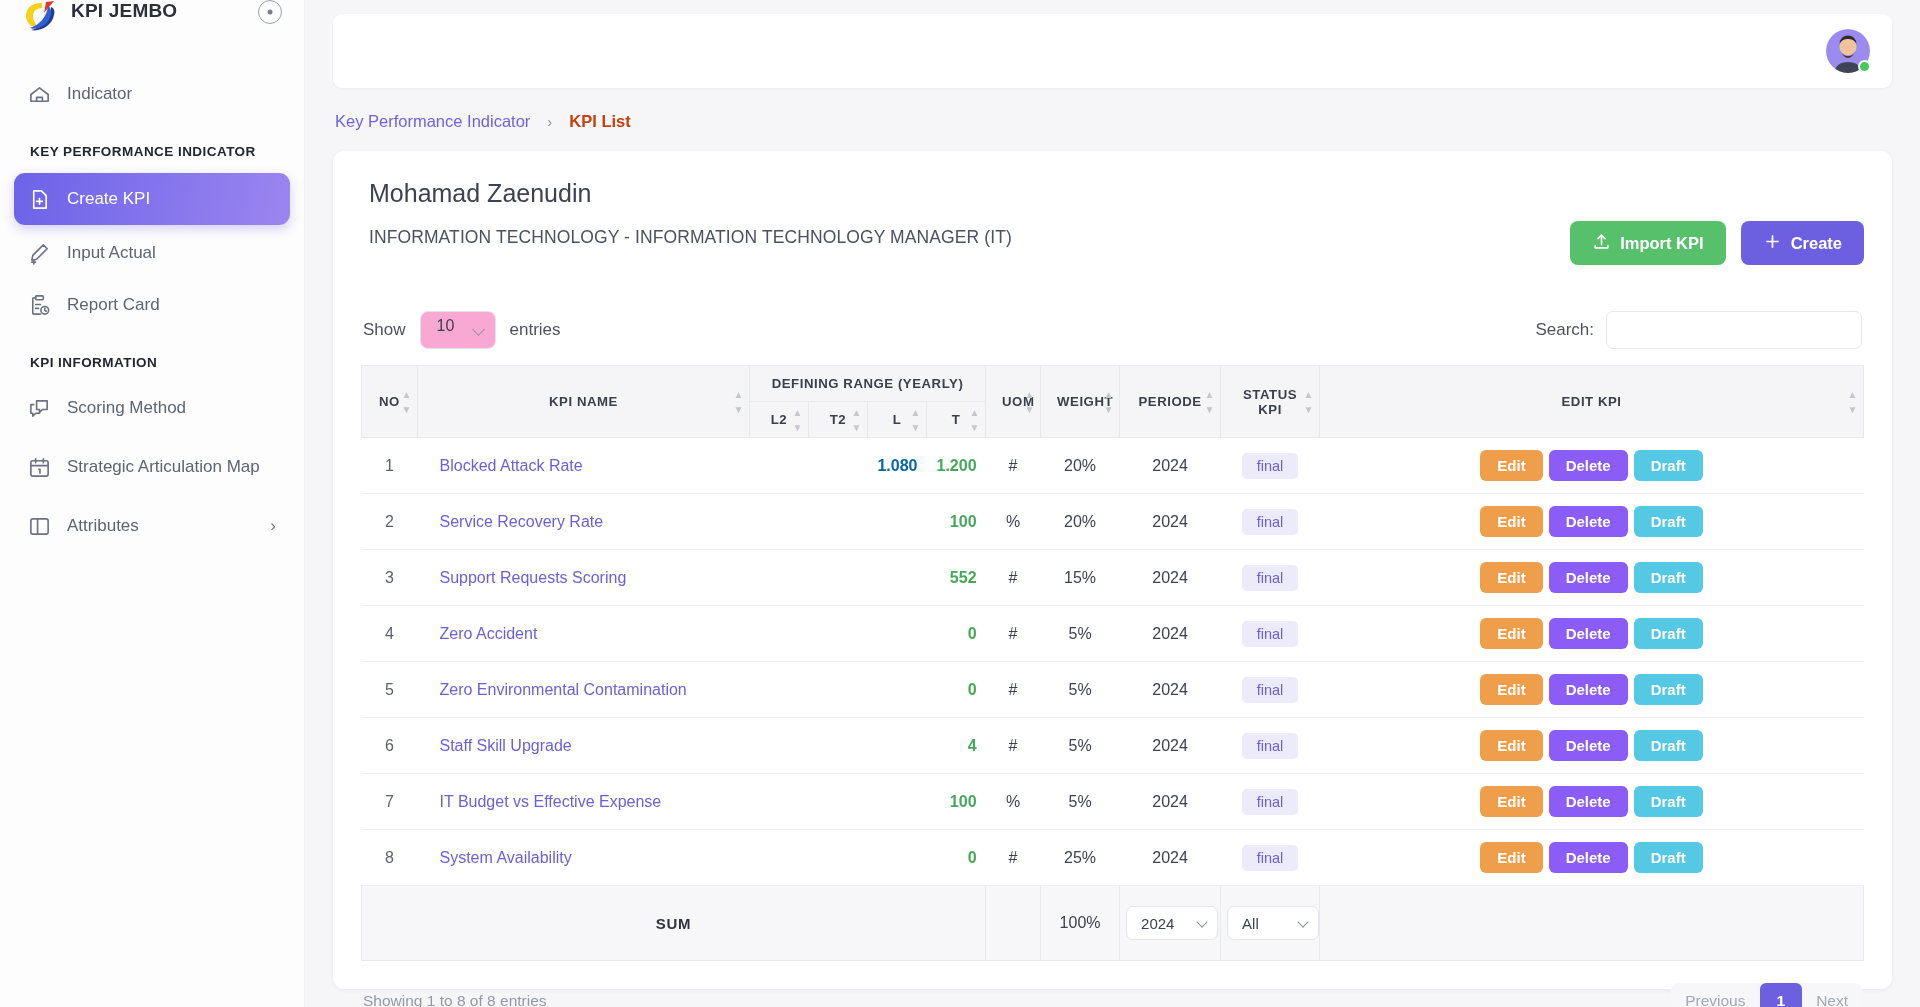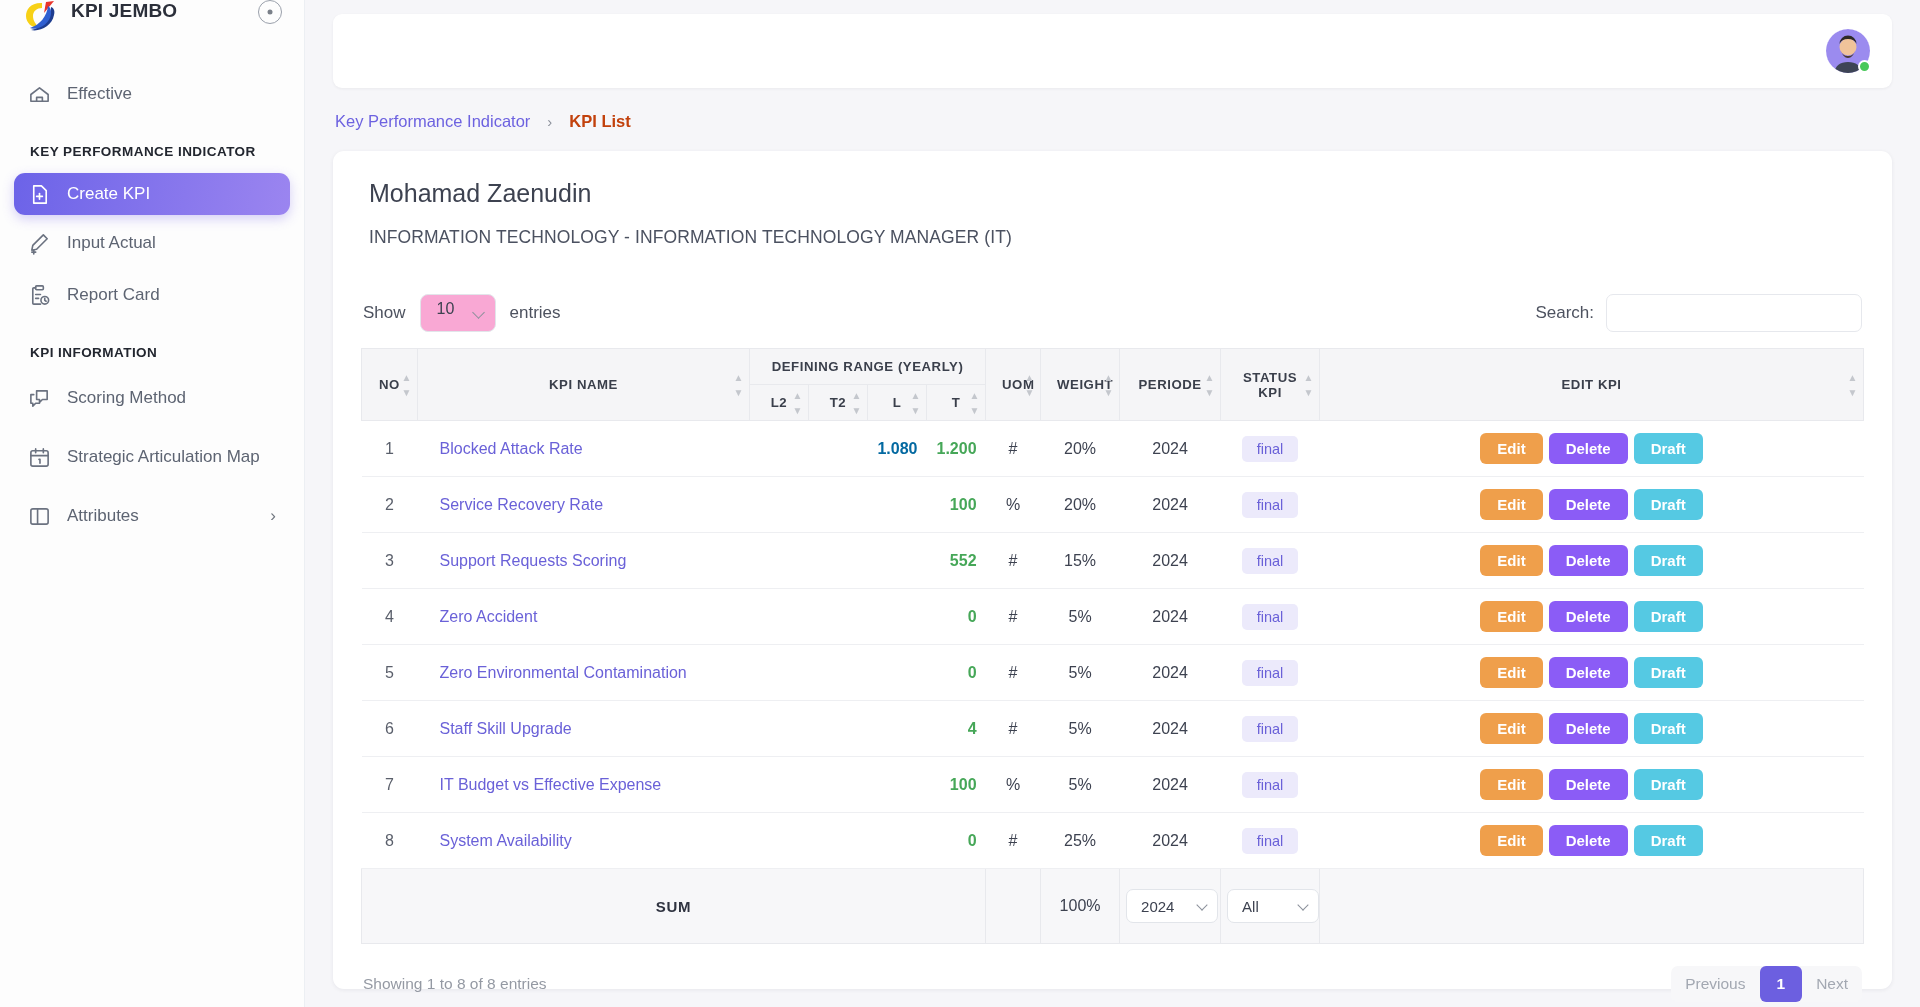--- a/index.html
+++ b/index.html
@@ -43,21 +43,21 @@
   .nav-item {
     display: flex; align-items: center; gap: 16px;
     height: 48px; padding: 0 14px; margin: 4px 0;
     border-radius: 11px; cursor: pointer;
     color: #5d6472; font-size: 17px;
   }
   .nav-item .ico { width: 23px; height: 23px; flex: 0 0 23px; display:block; }
   .nav-item .ico svg { display: block; }
   .nav-item.active {
     background: linear-gradient(100deg, #6c63e8 0%, #9b85f0 100%);
-    color: #ffffff; height: 42px;
+    color: #ffffff; height: 52px;
     box-shadow: 0 4px 12px rgba(118,101,231,.30);
   }
   .nav-item.active .ico svg { stroke: #fff; }
   .nav-item.two-line { height: 62px; align-items: center; }
   .nav-label { flex: 1; line-height: 1.25; }
   .nav-chevron { width: 14px; flex: 0 0 14px; color: #70767f; font-size: 17px; text-align: right; }
   .nav-section {
     font-size: 13.5px; font-weight: bold; color: #22262f;
     letter-spacing: .45px; padding: 22px 16px 10px 16px;
   }
@@ -242,21 +242,21 @@
     </div>
 
     <div class="nav">
       <div class="nav-item">
         <span class="ico">
           <svg viewBox="0 0 24 24" width="23" height="23" fill="none" stroke="#6b7280" stroke-width="1.7" stroke-linecap="round" stroke-linejoin="round">
             <path d="M3 12 L12 5 L21 12 V19 H3 Z"></path>
               <path d="M9 19 v-4 h6 v4"></path>
           </svg>
         </span>
-        <span class="nav-label">Effective</span>
+        <span class="nav-label">Indicator</span>
       </div>
 
       <div class="nav-section">KEY PERFORMANCE INDICATOR</div>
 
       <div class="nav-item active">
         <span class="ico">
           <svg viewBox="0 0 24 24" width="23" height="23" fill="none" stroke="#ffffff" stroke-width="1.7" stroke-linecap="round" stroke-linejoin="round">
             <path d="M6 3 h8 l5 5 v13 H6 Z"></path>
               <path d="M12 11 v6"></path>
               <path d="M9 14 h6"></path>
@@ -350,20 +350,41 @@
       <span class="crumb-sep">›</span>
       <span class="crumb-cur">KPI List</span>
     </nav>
 
     <section class="card">
 
       <div class="card-head">
         <div class="card-head-left">
           <h1 class="emp-name">Mohamad Zaenudin</h1>
           <div class="emp-role">INFORMATION TECHNOLOGY - INFORMATION TECHNOLOGY MANAGER (IT)</div>
+        </div>
+        <div class="card-head-right">
+          <button class="btn btn-import">
+            <span>
+              <svg viewBox="0 0 24 24" width="19" height="19" fill="none" stroke="#fff" stroke-width="2" stroke-linecap="round" stroke-linejoin="round">
+                <path d="M12 16 V4"></path>
+                  <path d="M7.5 8.5 L12 4 l4.5 4.5"></path>
+                  <path d="M4 17 v3 h16 v-3"></path>
+              </svg>
+            </span>
+            <span>Import KPI</span>
+          </button>
+          <button class="btn btn-create">
+            <span>
+              <svg viewBox="0 0 24 24" width="19" height="19" fill="none" stroke="#fff" stroke-width="2.2" stroke-linecap="round">
+                <path d="M12 5 v14"></path>
+                  <path d="M5 12 h14"></path>
+              </svg>
+            </span>
+            <span>Create</span>
+          </button>
         </div>
       </div>
 
       <div class="table-tools">
         <div class="show-entries">
           <span>Show</span>
           <span class="sel">
             <span>10</span>
           </span>
           <span>entries</span>

